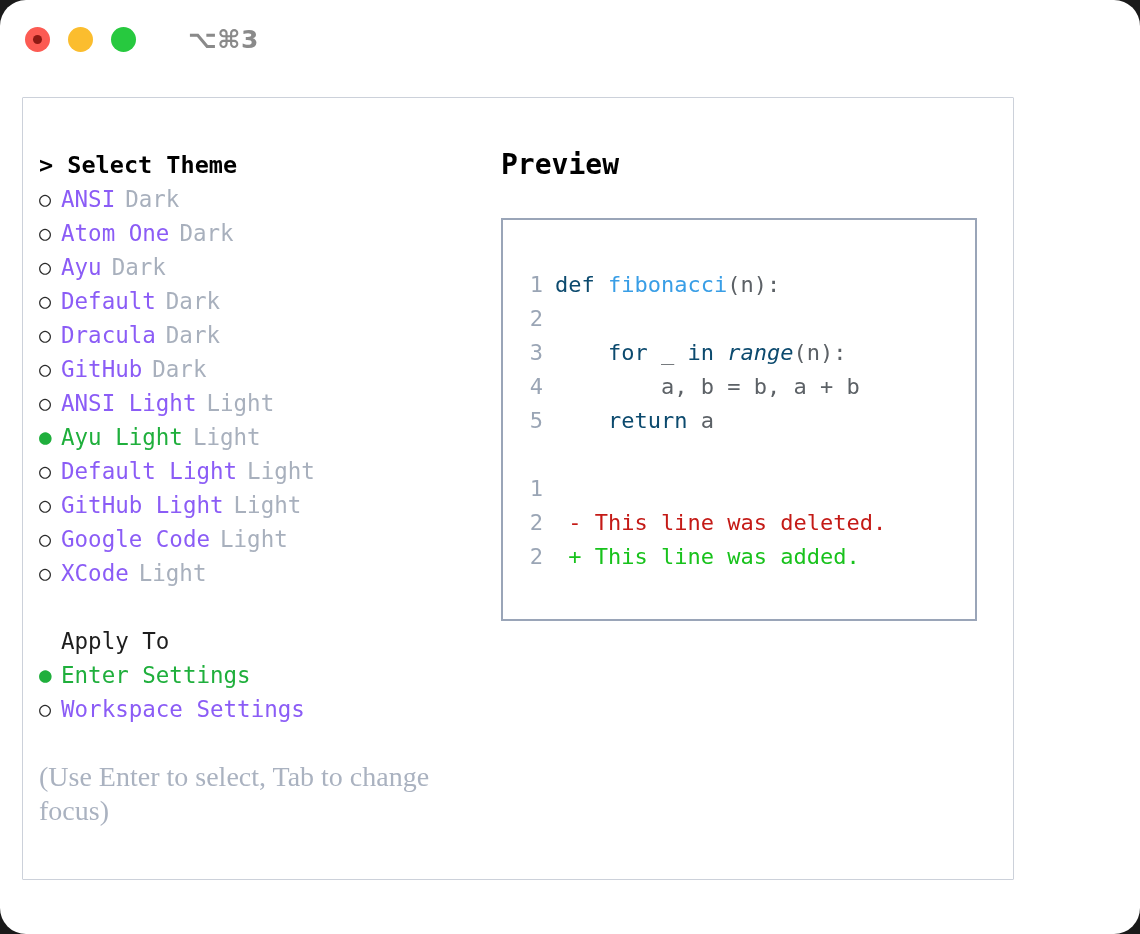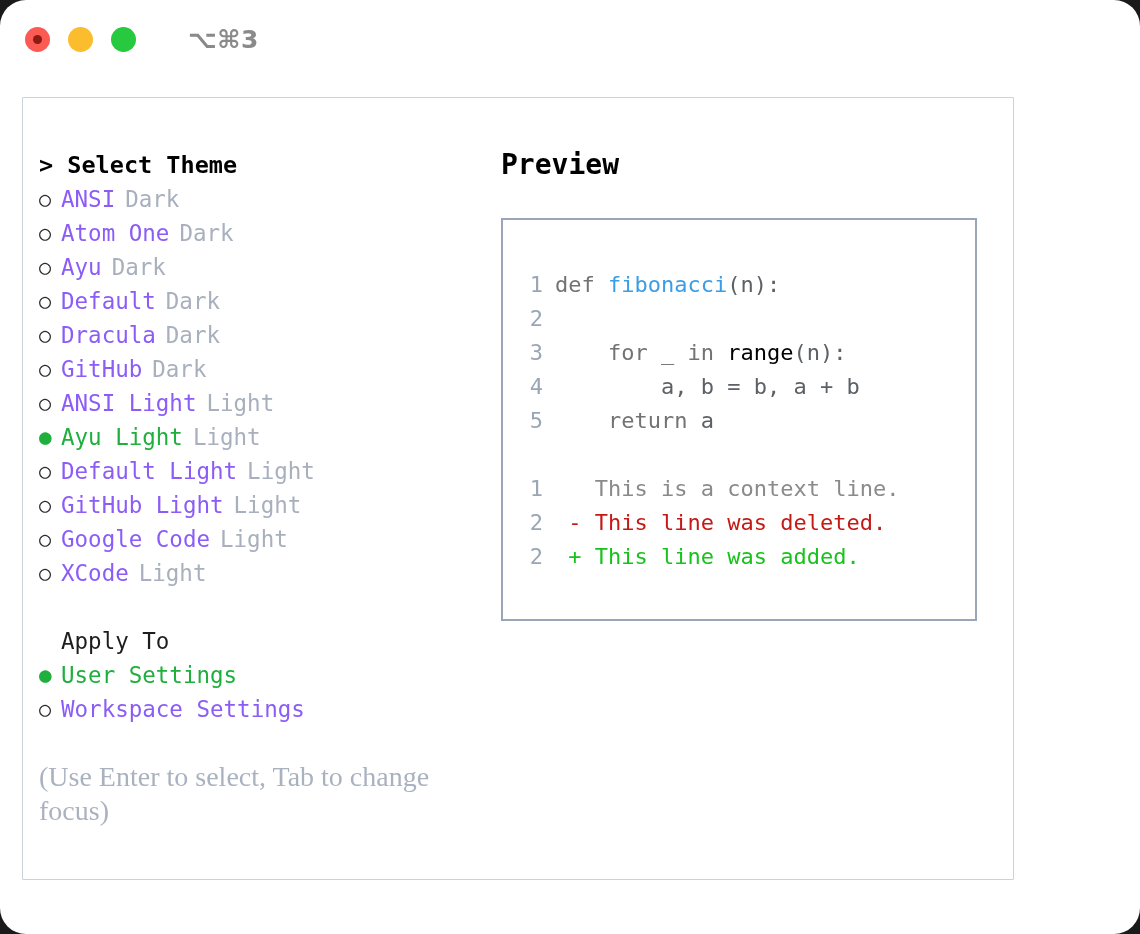--- a/index.html
+++ b/index.html
@@ -159,24 +159,24 @@
     display: inline-block;
     width: 26px;
     flex: 0 0 26px;
     text-align: right;
     color: #9aa5b5;
     margin-right: 12px;
   }
   .gap-line { height: 34px; }
 
   
-  .tok-kw   { color: #737373; }
+  .tok-kw   { color: #0c4a6e; }
   .tok-fn   { color: #399ee6; }
   .tok-num  { color: #a37acc; }
-  .tok-call { color: #000000; }
+  .tok-call { color: #0c4a6e; font-style: italic; }
   .tok-txt  { color: #5c6166; }
   .tok-ctx  { color: #8a8a8a; }
   .tok-del  { color: #c41a16; }
   .tok-add  { color: #18c21c; }
 </style>
 </head>
 <body>
 
 <div class="window">
 
@@ -208,40 +208,40 @@
           <div class="row"><span class="marker">○</span><span class="label">XCode</span><span class="suffix">Light</span></div>
         </div>
 
       <div class="spacer"></div>
 
       <div class="row section-head">
         <span class="marker blank">○</span>
         <span>Apply To</span>
       </div>
       <div id="apply-items">
-          <div class="row"><span class="marker sel">●</span><span class="label sel">User Settings</span></div>
+          <div class="row"><span class="marker sel">●</span><span class="label sel">Enter Settings</span></div>
           <div class="row"><span class="marker">○</span><span class="label">Workspace Settings</span></div>
         </div>
 
       <div class="hint">(Use Enter to select, Tab to change focus)</div>
     </div>
 
     <div class="right-col">
       <div class="preview-title">Preview</div>
       <div class="preview-box">
         <div id="code-lines">
             <div class="code-line"><span class="lineno">1</span><span><span class="tok-kw">def </span><span class="tok-fn">fibonacci</span><span class="tok-txt">(n):</span></span></div>
             <div class="code-line"><span class="lineno">2</span></div>
             <div class="code-line"><span class="lineno">3</span><span><span class="tok-txt">    </span><span class="tok-kw">for</span><span class="tok-txt"> _ </span><span class="tok-kw">in</span><span class="tok-txt"> </span><span class="tok-call">range</span><span class="tok-txt">(n):</span></span></div>
             <div class="code-line"><span class="lineno">4</span><span><span class="tok-txt">        a, b = b, a + b</span></span></div>
             <div class="code-line"><span class="lineno">5</span><span><span class="tok-txt">    </span><span class="tok-kw">return</span><span class="tok-txt"> a</span></span></div>
           </div>
         <div class="gap-line"></div>
         <div id="diff-lines">
-            <div class="code-line"><span class="lineno">1</span><span><span class="tok-ctx">   This is a context line.</span></span></div>
+            <div class="code-line"><span class="lineno">1</span></div>
             <div class="code-line"><span class="lineno">2</span><span><span class="tok-del"> - This line was deleted.</span></span></div>
             <div class="code-line"><span class="lineno">2</span><span><span class="tok-add"> + This line was added.</span></span></div>
           </div>
       </div>
     </div>
 
   </div>
 </div>
 
 </body></html>

